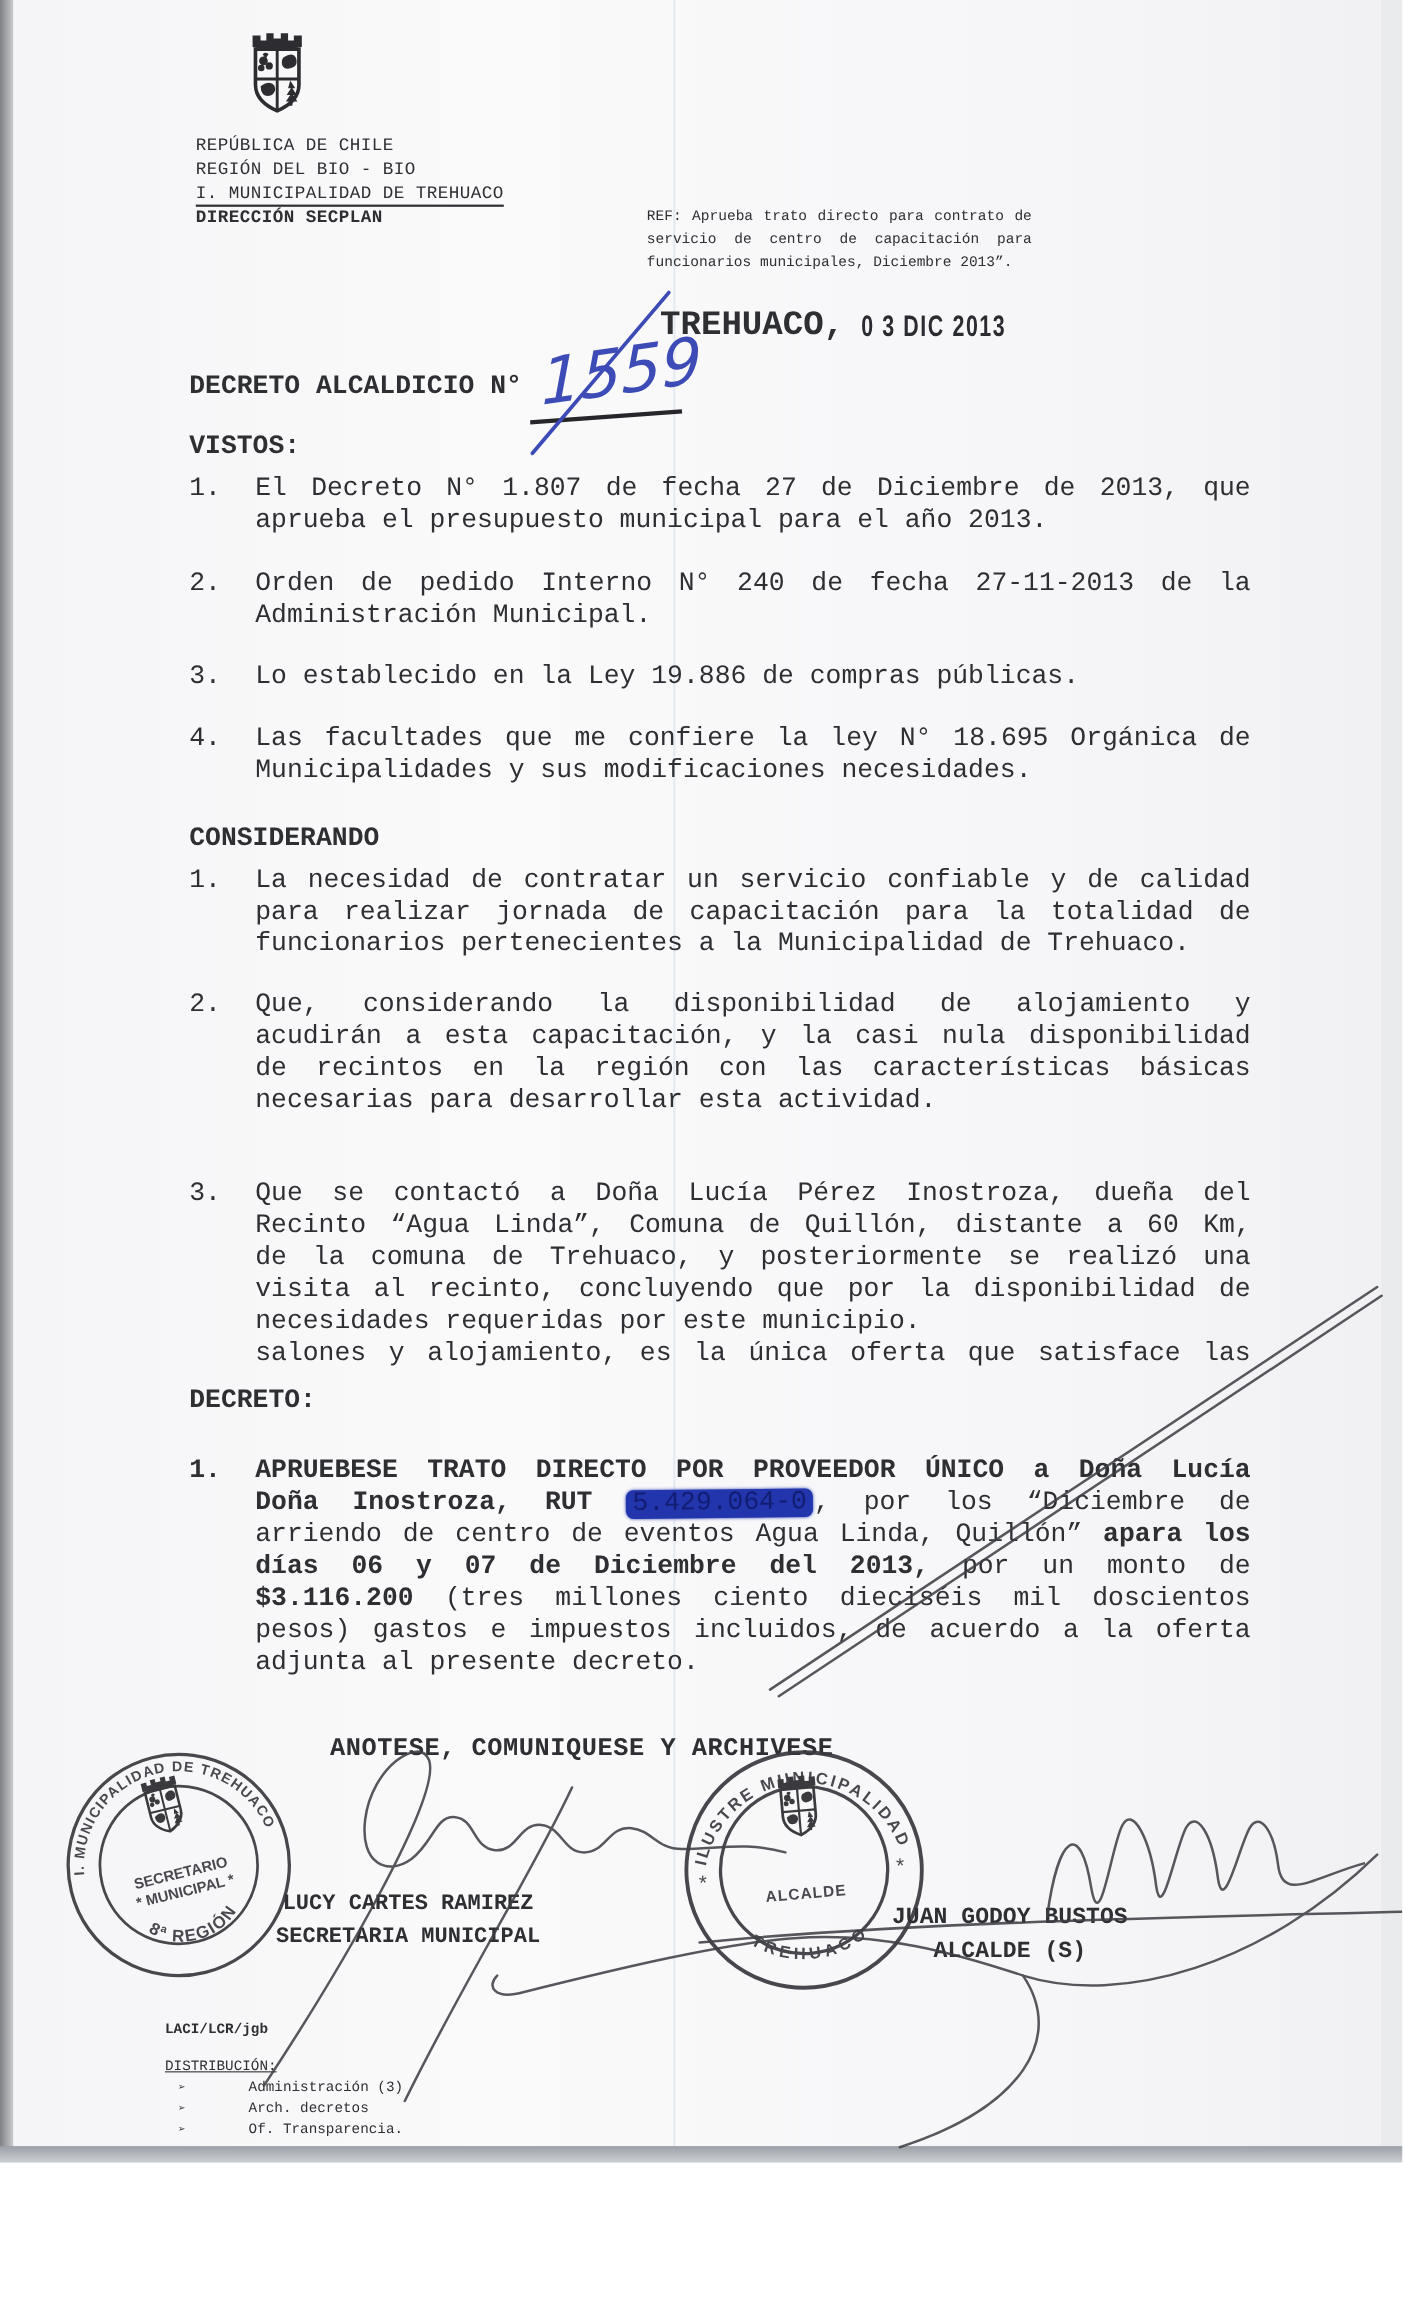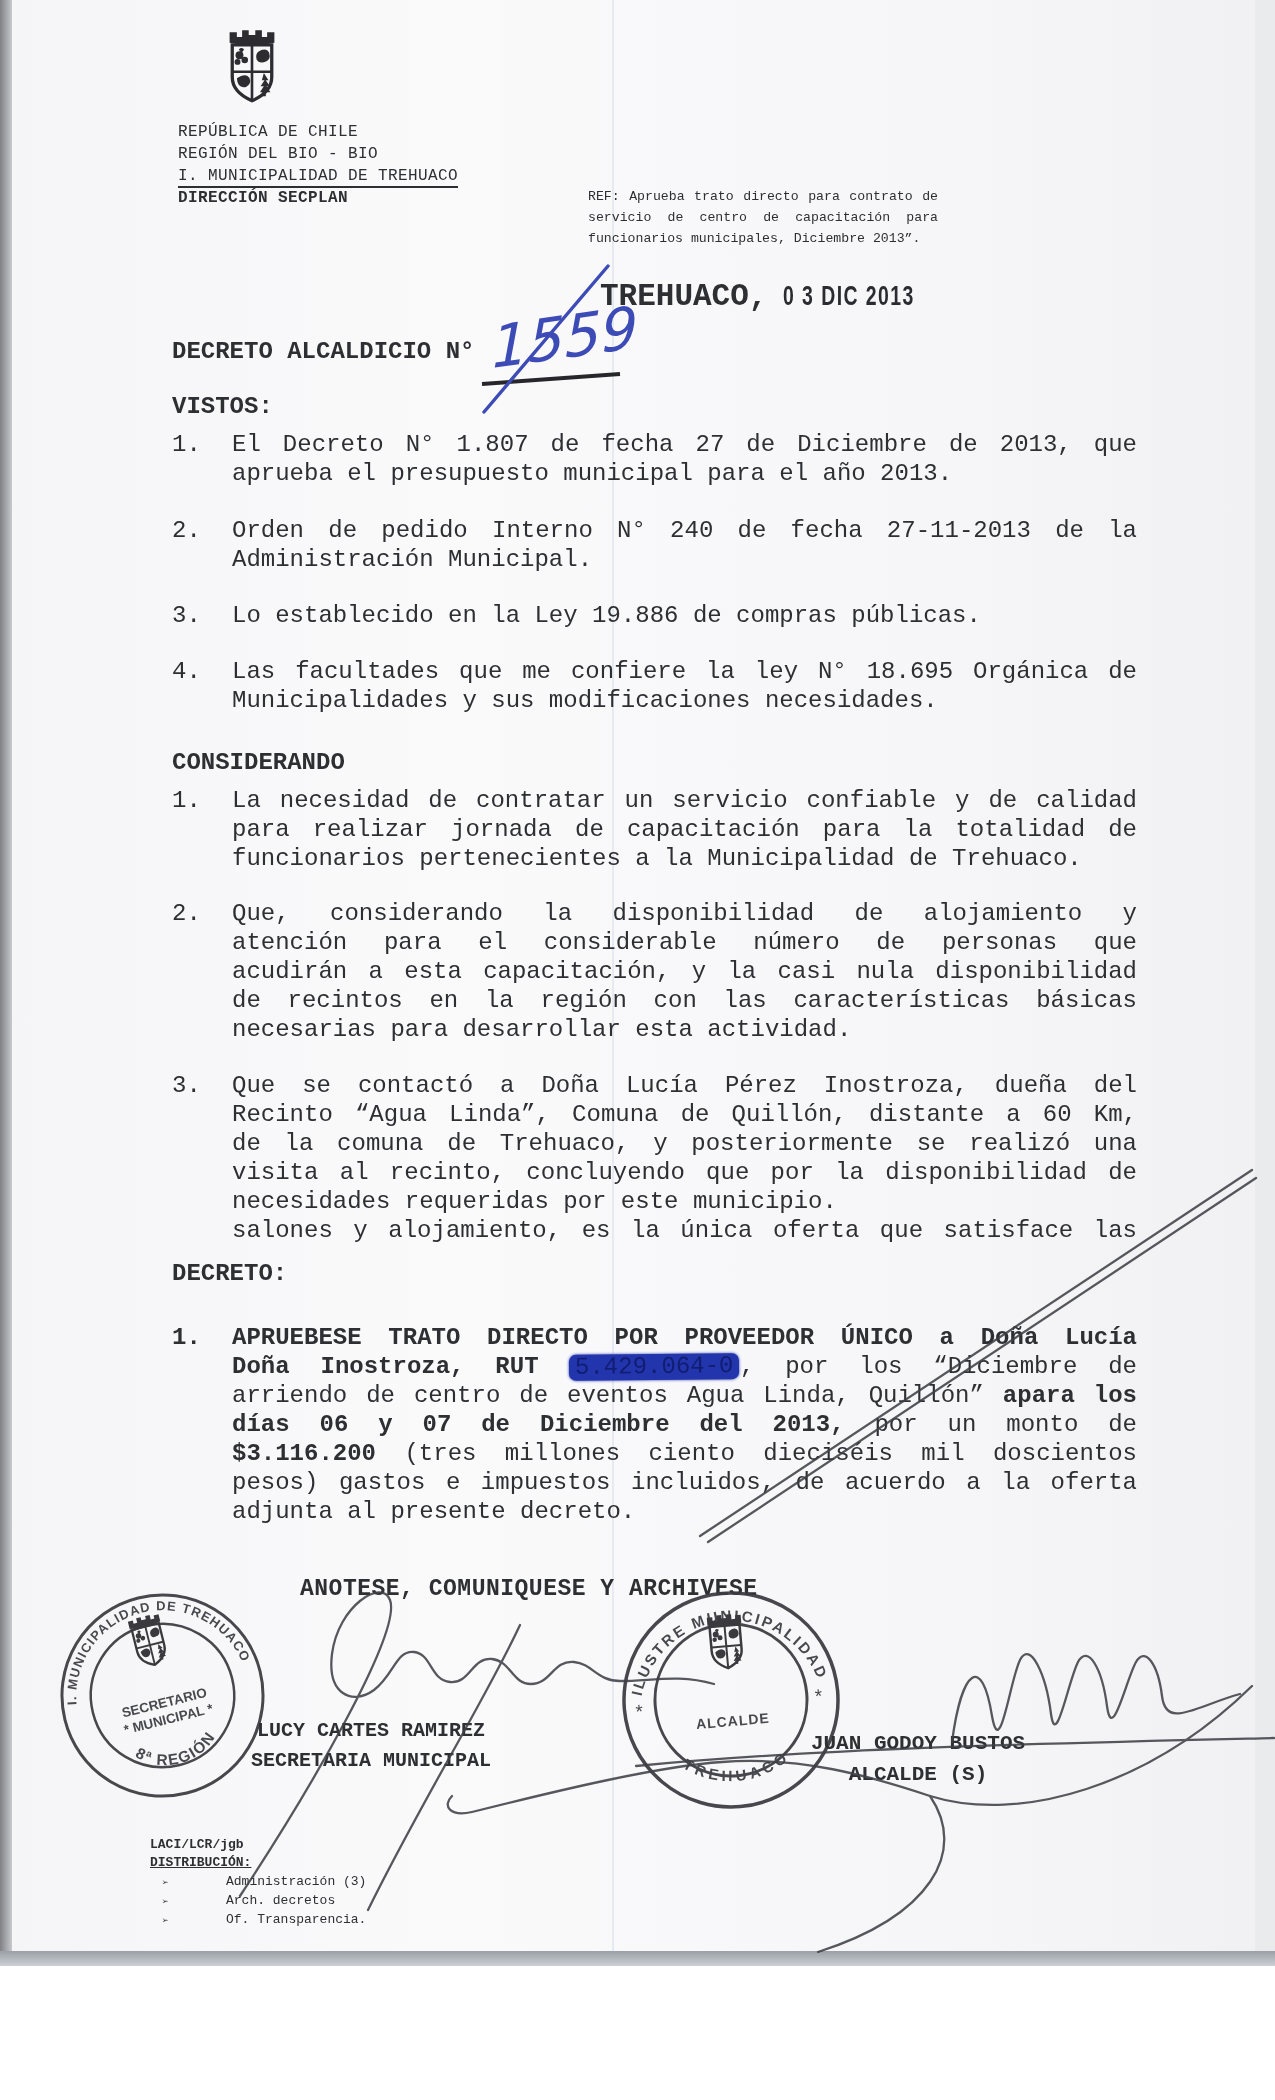--- a/index.html
+++ b/index.html
@@ -42,21 +42,21 @@
     box-shadow:0 0 3px #2335ac;}
 
   .closing{left:300px;top:1576px;font-size:23px;font-weight:bold;letter-spacing:.5px;}
 
   .sig-name{text-align:center;font-weight:bold;}
   .left-name{left:206px;top:1716px;width:330px;font-size:20px;line-height:30px;}
   .right-name{left:748px;top:1728px;width:340px;font-size:21px;line-height:31px;}
 
   .footer{left:150px;top:1837px;font-size:13px;line-height:16px;}
   .initials{font-weight:bold;}
-  .dist-label{font-weight:bold;margin-top:2px;}
+  .dist-label{font-weight:normal;margin-top:18px;}
   .dist-label .u2{text-decoration:underline;}
   .dist-row{position:relative;padding-left:76px;margin-top:3px;}
   .dist-row .blt{position:absolute;left:12px;top:1px;font-size:11px;}
 
   .stamp{position:absolute;opacity:.93;}
   .stamp text{font-family:"Liberation Sans",sans-serif;fill:#3b3c42;}
   .sigover{left:0;top:0;pointer-events:none;}
   .hand{left:468px;top:262px;}
 </style>
 </head>
@@ -153,21 +153,20 @@
   <div class="bodytext">
       <div class="jl">La necesidad de contratar un servicio confiable y de calidad</div>
       <div class="jl">para realizar jornada de capacitación para la totalidad de</div>
       <div class="jl last">funcionarios pertenecientes a la Municipalidad de Trehuaco.</div>
     </div>
 </div>
 <div class="abs item" style="top:899px">
   <span class="num">2.</span>
   <div class="bodytext">
       <div class="jl">Que, considerando la disponibilidad de alojamiento y</div>
-      <div class="jl">atención para el considerable número de personas que</div>
       <div class="jl">acudirán a esta capacitación, y la casi nula disponibilidad</div>
       <div class="jl">de recintos en la región con las características básicas</div>
       <div class="jl last">necesarias para desarrollar esta actividad.</div>
     </div>
 </div>
 <div class="abs item" style="top:1071px">
   <span class="num">3.</span>
   <div class="bodytext">
       <div class="jl">Que se contactó a Doña Lucía Pérez Inostroza, dueña del</div>
       <div class="jl">Recinto “Agua Linda”, Comuna de Quillón, distante a 60 Km,</div>

